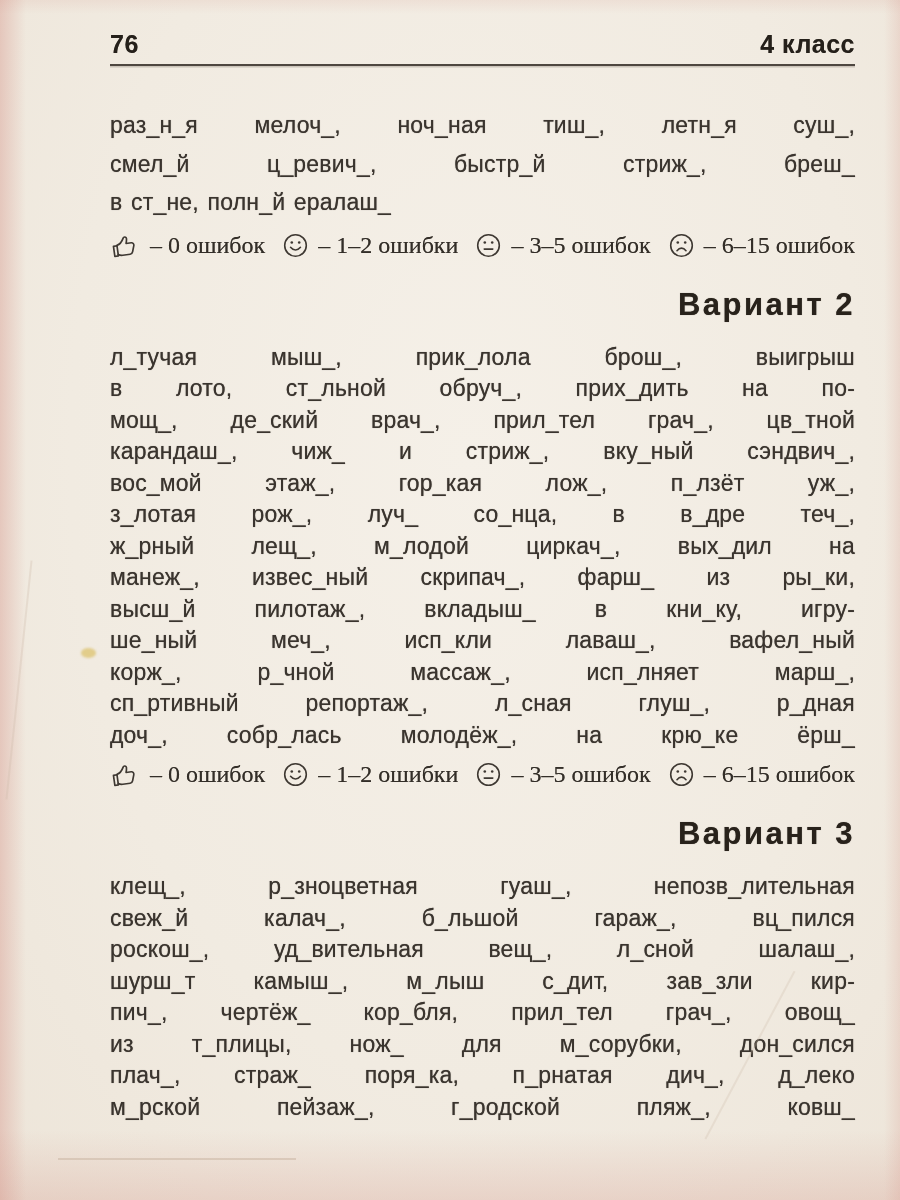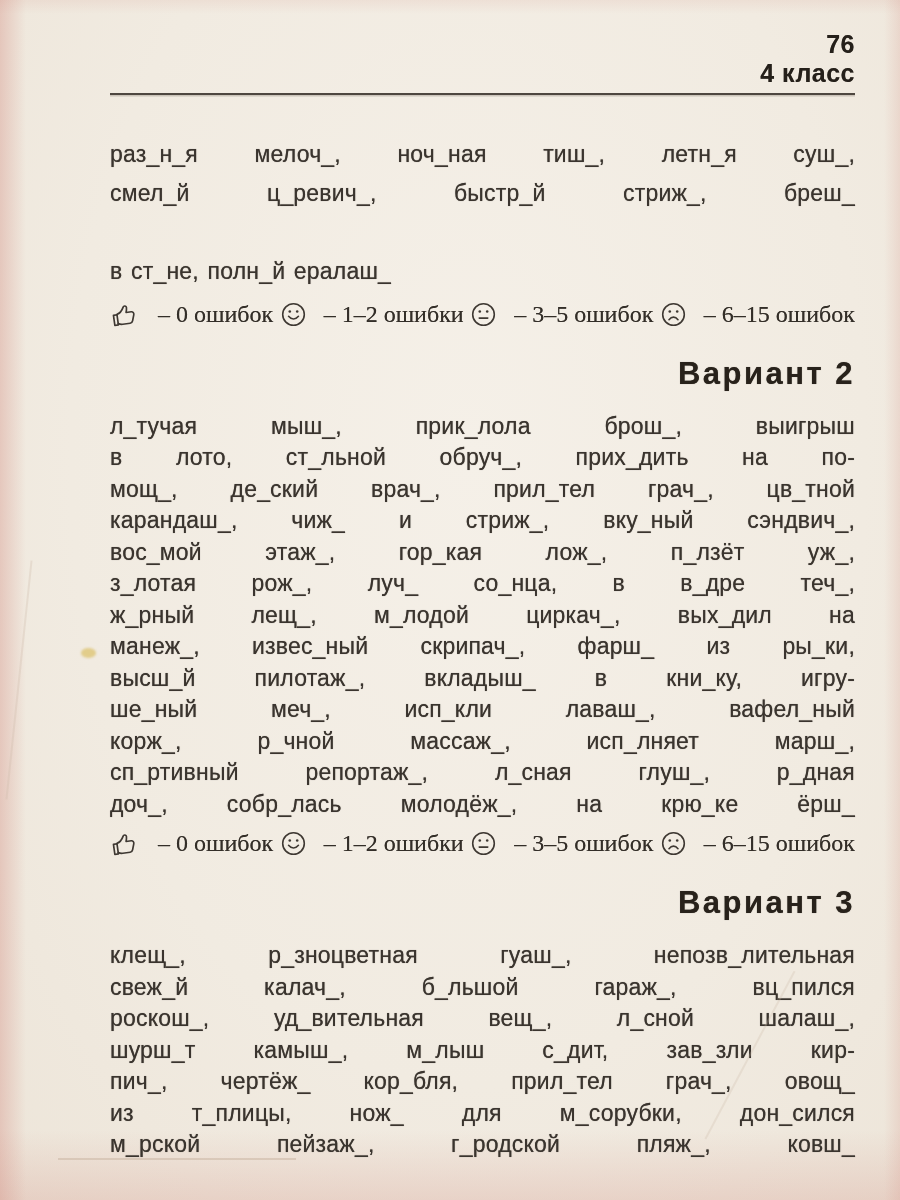--- a/index.html
+++ b/index.html
@@ -15,44 +15,43 @@
     overflow:hidden;
     font-family:"Liberation Sans","DejaVu Sans",sans-serif;
     color:#39332d;
   }
   .content{position:absolute;left:110px;right:45px;top:0;}
   .page-head{
     display:flex;justify-content:space-between;align-items:flex-end;
     padding-top:30px;
     font-size:25px;font-weight:bold;color:#25201a;letter-spacing:.5px;
     text-shadow:0 0 .6px rgba(40,34,28,.6);
-    flex-direction:column;
   }
   .rule{
     margin-top:5px;height:0;
     border-top:2.5px solid #4e4740;
     box-shadow:0 1.5px 0 rgba(90,78,66,.25);
   }
   .para{
     font-size:23px;line-height:31.5px;
     letter-spacing:.2px;word-spacing:2px;
     color:#3a342e;
     text-shadow:0 0 .7px rgba(58,52,46,.8);
   }
   .para .line{text-align:justify;text-align-last:justify;}
-  .para .line.last{text-align-last:left;margin-top:40px;}
+  .para .line.last{text-align-last:left;}
   main > .para:first-child{margin-top:40px;line-height:38.5px;}
   .rating{
     margin-top:9px;
     display:flex;justify-content:space-between;align-items:center;
     font-family:"Liberation Serif","DejaVu Serif",serif;
     font-size:24px;color:#332e28;
     text-shadow:0 0 .5px rgba(50,44,38,.7);
   }
-  .rating-item{display:flex;align-items:center;gap:17px;white-space:nowrap;}
+  .rating-item{display:flex;align-items:center;gap:9px;white-space:nowrap;}
   .rating-icon{display:inline-flex;}
   .rating-icon svg{display:block;}
   .rating-icon.tilt{transform:rotate(-8deg);}
   .variant-heading{
     margin:27px 0 19px;
     text-align:right;
     font-size:31px;font-weight:bold;letter-spacing:2.5px;
     color:#28221b;
     text-shadow:0 0 .7px rgba(40,34,27,.7);
   }
@@ -185,20 +184,21 @@
           </span>
         </div>
         <div class="variant-heading">Вариант 3</div>
         <div class="para">
           <div class="line">клещ_, р_зноцветная гуаш_, непозв_лительная</div>
           <div class="line">свеж_й калач_, б_льшой гараж_, вц_пился</div>
           <div class="line">роскош_, уд_вительная вещ_, л_сной шалаш_,</div>
           <div class="line">шурш_т камыш_, м_лыш с_дит, зав_зли кир-</div>
           <div class="line">пич_, чертёж_ кор_бля, прил_тел грач_, овощ_</div>
           <div class="line">из т_плицы, нож_ для м_сорубки, дон_сился</div>
+          <div class="line">плач_, страж_ поря_ка, п_рнатая дич_, д_леко</div>
           <div class="line">м_рской пейзаж_, г_родской пляж_, ковш_</div>
         </div>
       </main>
   </div>
 
   <div class="artifact artifact-line"></div>
   <div class="artifact artifact-spot"></div>
   <div class="artifact artifact-crease-1"></div>
   <div class="artifact artifact-crease-2"></div>
 </div>

